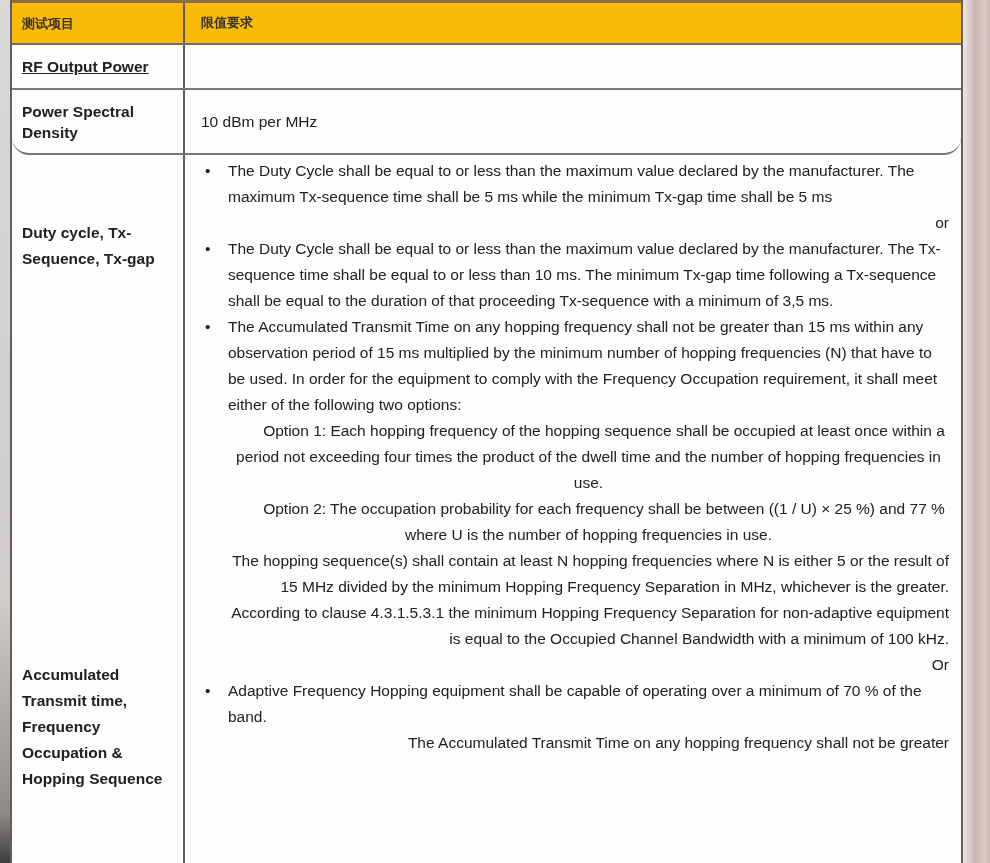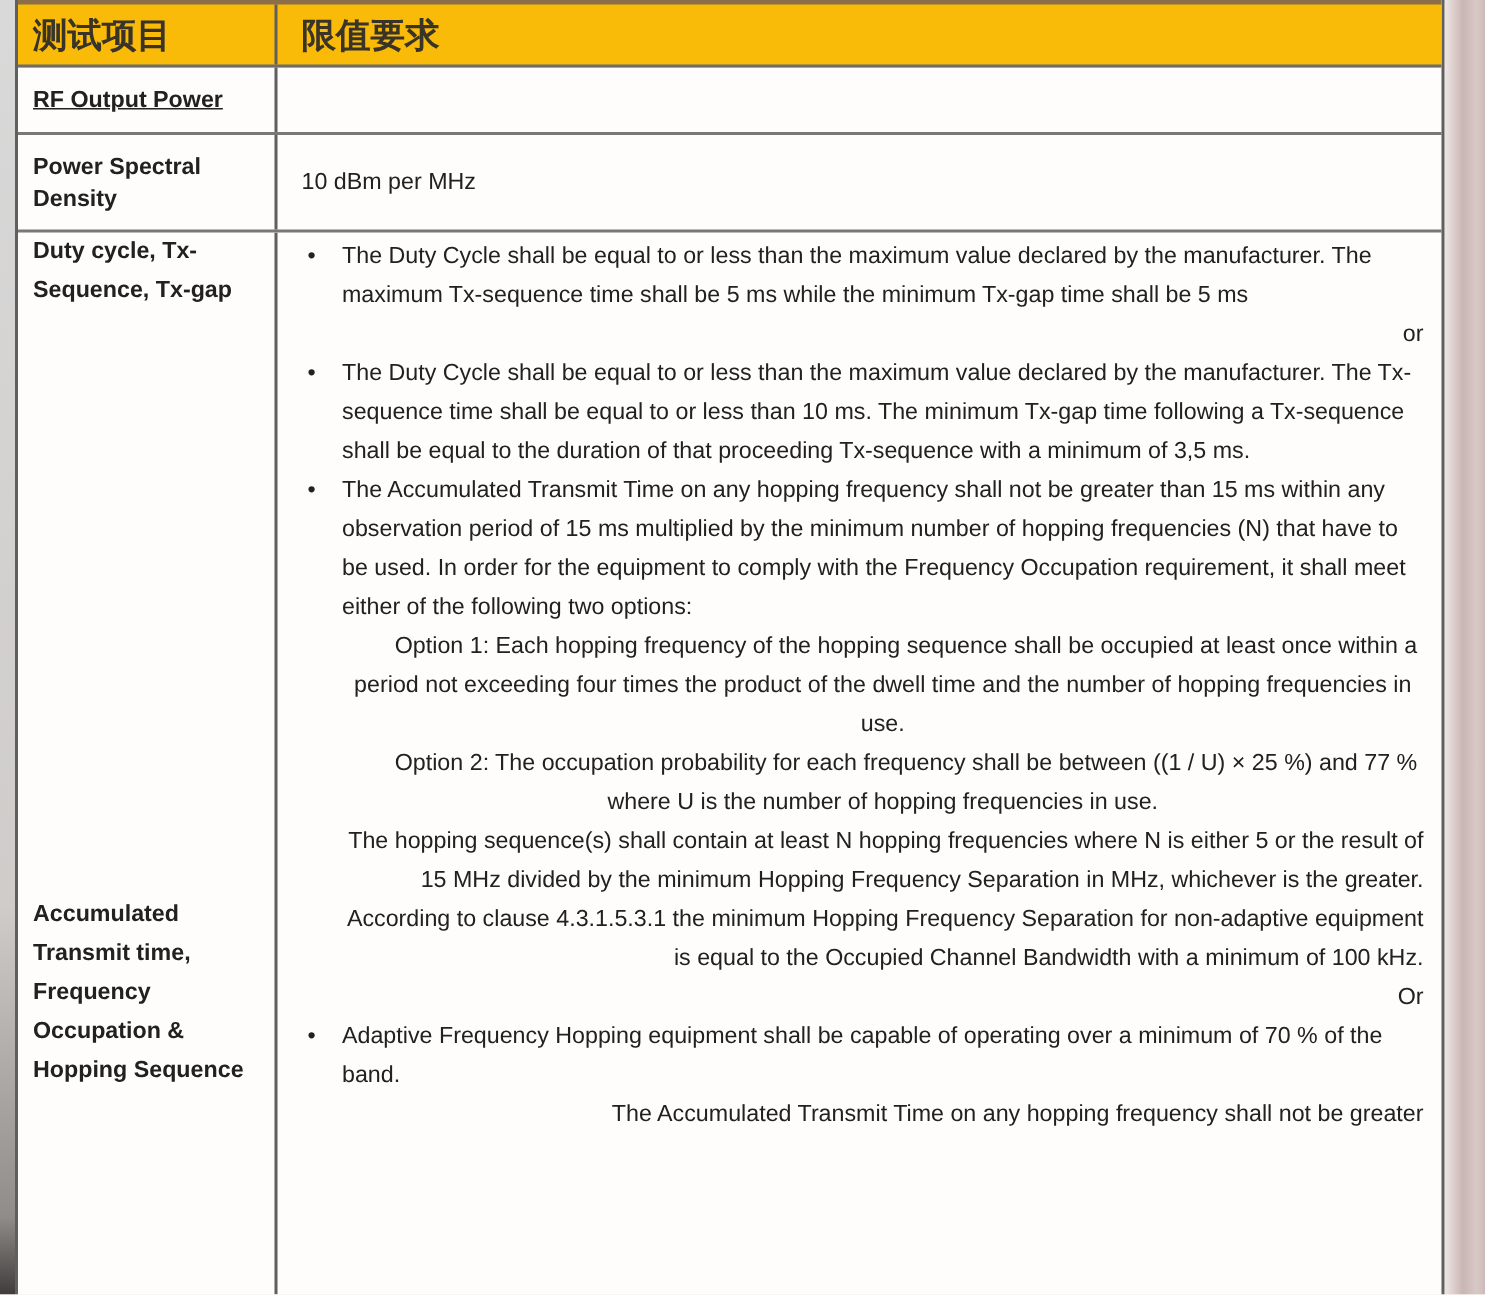--- a/index.html
+++ b/index.html
@@ -19,31 +19,31 @@
                background:#fefdfb; border-left:2px solid #5f5f5f; border-right:2px solid #5f5f5f;
                display:flex; flex-direction:column; font-size:15.5px; }
 
   .tr { display:flex; border-bottom:2px solid #787878; }
   .cell-item { width:173px; border-right:2px solid #5f5f5f; padding-left:10px;
                display:flex; flex-direction:column; justify-content:center;
                font-weight:bold; line-height:21px; }
   .cell-req  { flex:1; display:flex; align-items:center; padding-left:16px; }
 
   .thead { height:45px; background:#f9bb07; border-top:3px solid #8b6f4a; border-bottom:2px solid #6d6d6d; }
-  .thead .cell-item, .thead .cell-req { font-weight:bold; font-size:23px; color:#3a3428; }
+  .thead .cell-item, .thead .cell-req { font-weight:bold; font-size:13px; color:#3a3428; }
   .thead .cell-item { border-right:2px solid #5f5f5f; }
   .thead .cell-req  { }
 
   .row-rf  { height:45px;text-decoration:underline; }
-  .row-psd { height:65px; }
+  .row-psd { height:65px;border-radius:17px; }
 
   
   .row-big { flex:1; display:flex; border-bottom:none; overflow:hidden; }
   .row-big .cell-item { justify-content:flex-start; line-height:26px; }
-  .label-duty { }
+  .label-duty { margin-top:65px; }
   .label-accum { margin-top:390px; }
 
   .row-big .content { flex:1; display:block; padding:3px 12px 0 16px; line-height:26px; align-items:flex-start; }
   .blk { display:flex; }
   .blk .marker { width:27px; flex:none; padding-left:4px; }
   .blk .btxt { flex:1; }
   .plain  { margin-left:27px;text-align:right; }
   .indent { margin-left:27px; text-indent:31px;text-align:center; }
 </style>
 </head>

